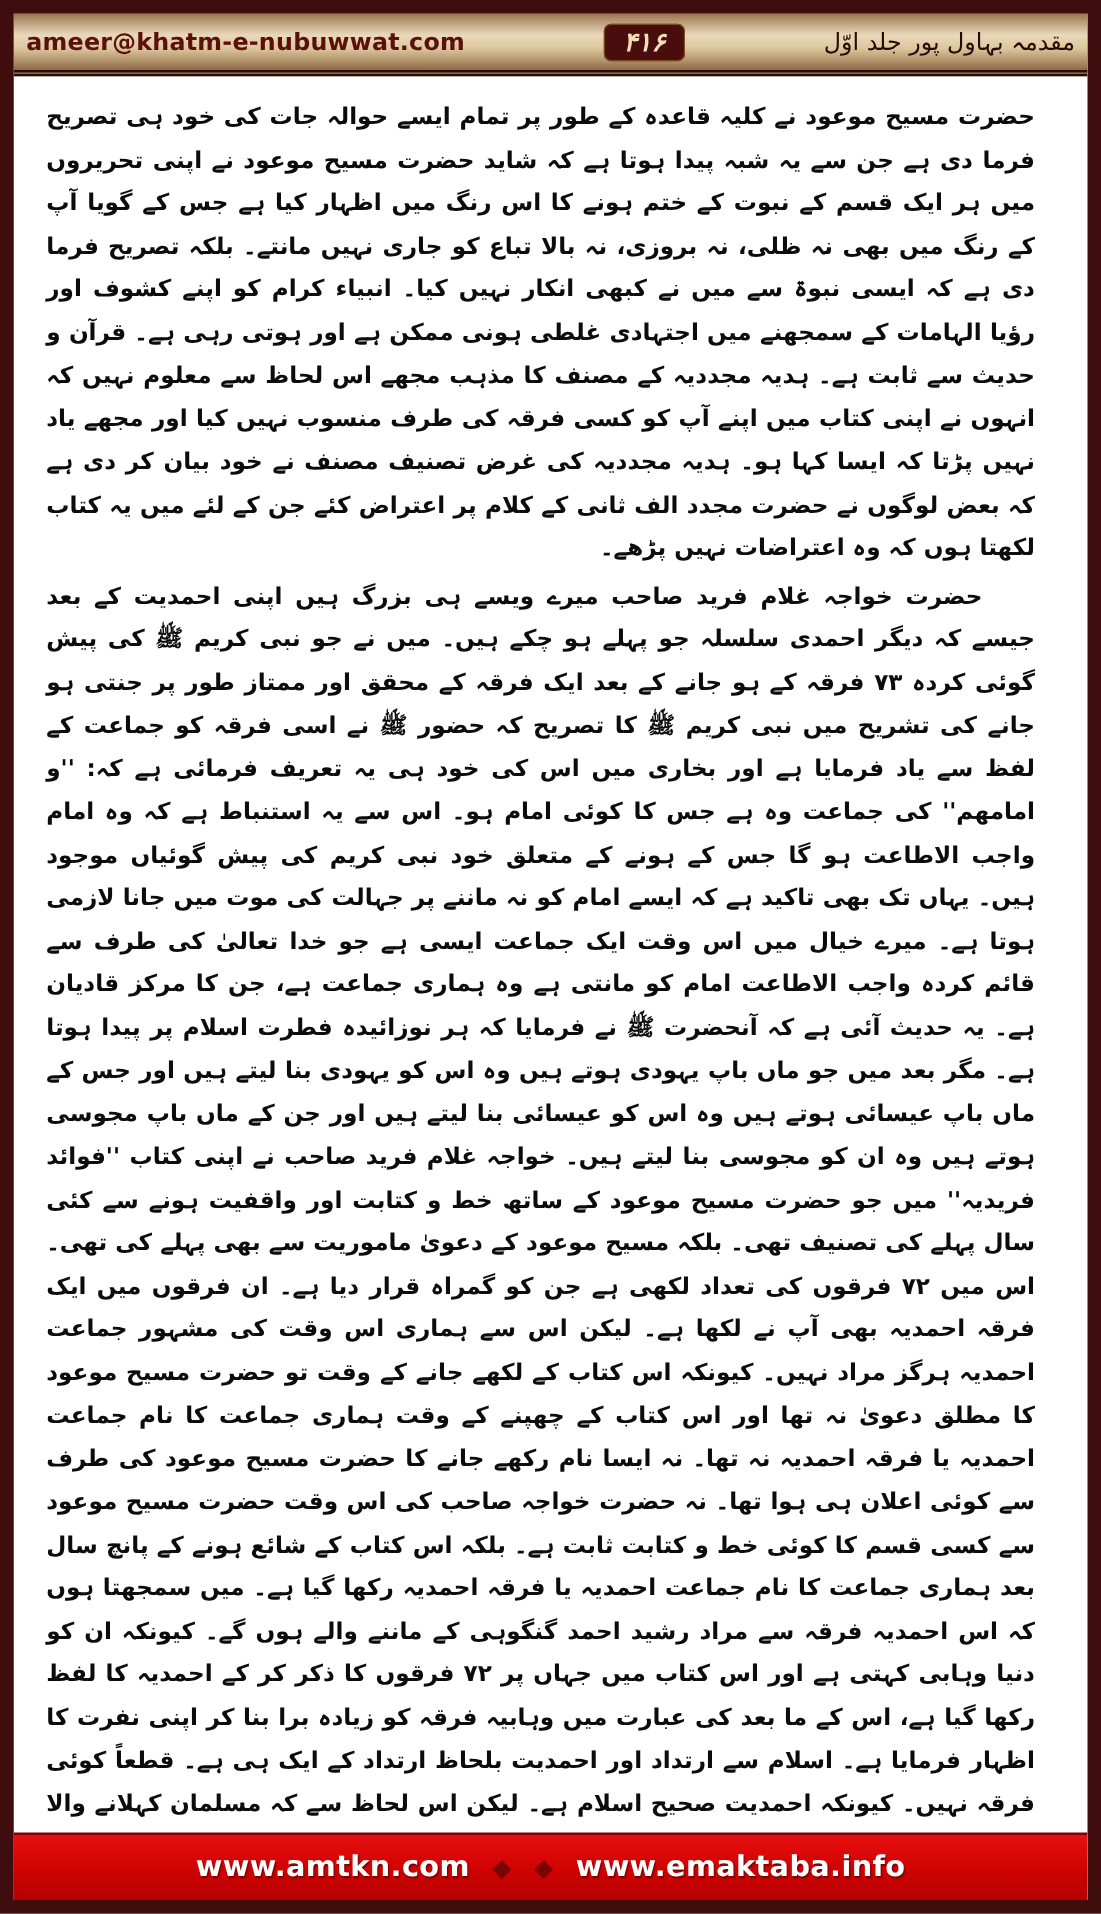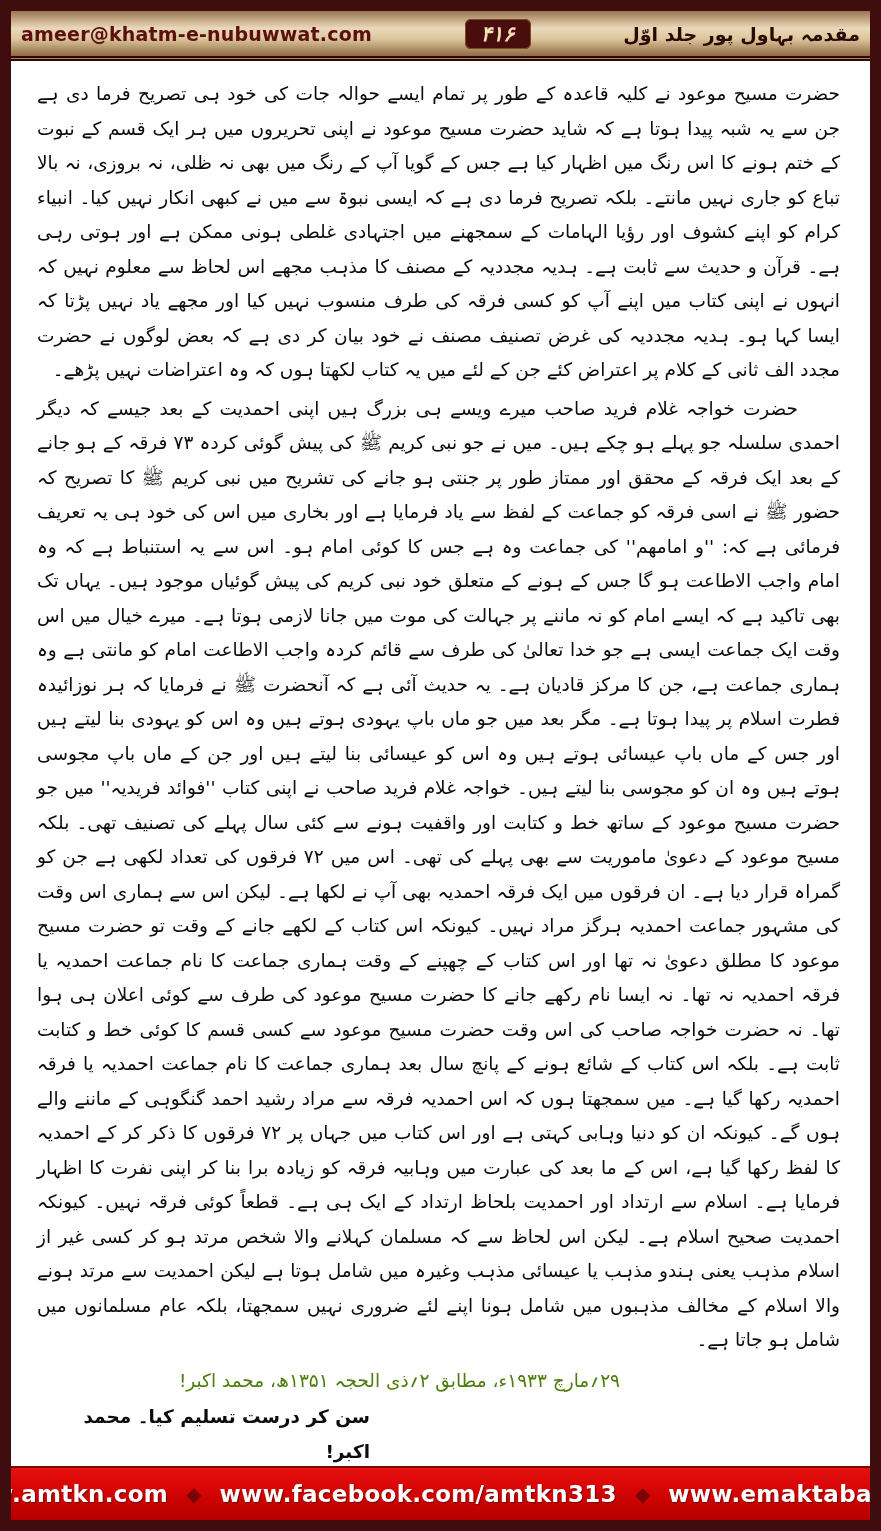--- a/index.html
+++ b/index.html
@@ -48,34 +48,34 @@
     gap:26px;
     direction:rtl;
   }
   .header-session{
     font-size:17px;
     color:#1d0804;
     direction:rtl;
   }
   .header-book{
     font-size:19px;
-    font-weight:bold;
+    font-weight:normal;
     color:#2a0a05;
     direction:rtl;
   }
   
   .body-text{
     direction:rtl;
     padding:16px 26px 0 26px;
     color:#0c0c0c;
     font-size:18.5px;
     line-height:34.5px;
     text-align:justify;
   }
-  .para{margin:0 4px 4px 0;}
+  .para{margin:0 16px 4px 0;font-weight:bold;}
   .para.indented{text-indent:42px;}
   .date-line{
     direction:rtl;
     text-align:right;
     padding:2px 250px 0 26px;
     font-size:18.5px;
     line-height:34.5px;
     color:#4d7c0f;
   }
   .attest-line{
@@ -131,18 +131,17 @@
     <p class="para indented">حضرت خواجہ غلام فرید صاحب میرے ویسے ہی بزرگ ہیں اپنی احمدیت کے بعد جیسے کہ دیگر احمدی سلسلہ جو پہلے ہو چکے ہیں۔ میں نے جو نبی کریم ﷺ کی پیش گوئی کردہ ۷۳ فرقہ کے ہو جانے کے بعد ایک فرقہ کے محقق اور ممتاز طور پر جنتی ہو جانے کی تشریح میں نبی کریم ﷺ کا تصریح کہ حضور ﷺ نے اسی فرقہ کو جماعت کے لفظ سے یاد فرمایا ہے اور بخاری میں اس کی خود ہی یہ تعریف فرمائی ہے کہ: ''و امامهم'' کی جماعت وہ ہے جس کا کوئی امام ہو۔ اس سے یہ استنباط ہے کہ وہ امام واجب الاطاعت ہو گا جس کے ہونے کے متعلق خود نبی کریم کی پیش گوئیاں موجود ہیں۔ یہاں تک بھی تاکید ہے کہ ایسے امام کو نہ ماننے پر جہالت کی موت میں جانا لازمی ہوتا ہے۔ میرے خیال میں اس وقت ایک جماعت ایسی ہے جو خدا تعالیٰ کی طرف سے قائم کردہ واجب الاطاعت امام کو مانتی ہے وہ ہماری جماعت ہے، جن کا مرکز قادیان ہے۔ یہ حدیث آئی ہے کہ آنحضرت ﷺ نے فرمایا کہ ہر نوزائیدہ فطرت اسلام پر پیدا ہوتا ہے۔ مگر بعد میں جو ماں باپ یہودی ہوتے ہیں وہ اس کو یہودی بنا لیتے ہیں اور جس کے ماں باپ عیسائی ہوتے ہیں وہ اس کو عیسائی بنا لیتے ہیں اور جن کے ماں باپ مجوسی ہوتے ہیں وہ ان کو مجوسی بنا لیتے ہیں۔ خواجہ غلام فرید صاحب نے اپنی کتاب ''فوائد فریدیہ'' میں جو حضرت مسیح موعود کے ساتھ خط و کتابت اور واقفیت ہونے سے کئی سال پہلے کی تصنیف تھی۔ بلکہ مسیح موعود کے دعویٰ ماموریت سے بھی پہلے کی تھی۔ اس میں ۷۲ فرقوں کی تعداد لکھی ہے جن کو گمراہ قرار دیا ہے۔ ان فرقوں میں ایک فرقہ احمدیہ بھی آپ نے لکھا ہے۔ لیکن اس سے ہماری اس وقت کی مشہور جماعت احمدیہ ہرگز مراد نہیں۔ کیونکہ اس کتاب کے لکھے جانے کے وقت تو حضرت مسیح موعود کا مطلق دعویٰ نہ تھا اور اس کتاب کے چھپنے کے وقت ہماری جماعت کا نام جماعت احمدیہ یا فرقہ احمدیہ نہ تھا۔ نہ ایسا نام رکھے جانے کا حضرت مسیح موعود کی طرف سے کوئی اعلان ہی ہوا تھا۔ نہ حضرت خواجہ صاحب کی اس وقت حضرت مسیح موعود سے کسی قسم کا کوئی خط و کتابت ثابت ہے۔ بلکہ اس کتاب کے شائع ہونے کے پانچ سال بعد ہماری جماعت کا نام جماعت احمدیہ یا فرقہ احمدیہ رکھا گیا ہے۔ میں سمجھتا ہوں کہ اس احمدیہ فرقہ سے مراد رشید احمد گنگوہی کے ماننے والے ہوں گے۔ کیونکہ ان کو دنیا وہابی کہتی ہے اور اس کتاب میں جہاں پر ۷۲ فرقوں کا ذکر کر کے احمدیہ کا لفظ رکھا گیا ہے، اس کے ما بعد کی عبارت میں وہابیہ فرقہ کو زیادہ برا بنا کر اپنی نفرت کا اظہار فرمایا ہے۔ اسلام سے ارتداد اور احمدیت بلحاظ ارتداد کے ایک ہی ہے۔ قطعاً کوئی فرقہ نہیں۔ کیونکہ احمدیت صحیح اسلام ہے۔ لیکن اس لحاظ سے کہ مسلمان کہلانے والا شخص مرتد ہو کر کسی غیر از اسلام مذہب یعنی ہندو مذہب یا عیسائی مذہب وغیرہ میں شامل ہوتا ہے لیکن احمدیت سے مرتد ہونے والا اسلام کے مخالف مذہبوں میں شامل ہونا اپنے لئے ضروری نہیں سمجھتا، بلکہ عام مسلمانوں میں شامل ہو جاتا ہے۔</p>
   </div>
 
   <div class="date-line">۲۹؍مارچ ۱۹۳۳ء، مطابق ۲؍ذی الحجہ ۱۳۵۱ھ، محمد اکبر!</div>
 
   <div class="attest-line">سن کر درست تسلیم کیا۔ محمد اکبر!</div>
 
   <div class="footer">
     <span class="footer-link">www.amtkn.com</span>
     <span class="footer-sep">◆</span>
-    <span class="footer-link">www.facebook.com/amtkn313</span>
     <span class="footer-sep">◆</span>
     <span class="footer-link">www.emaktaba.info</span>
   </div>
 
 </div>
 
 </body></html>

